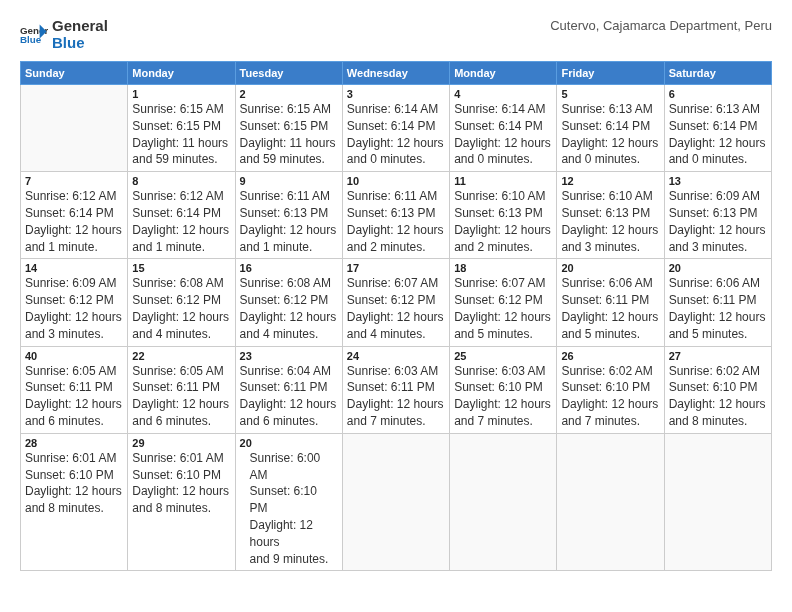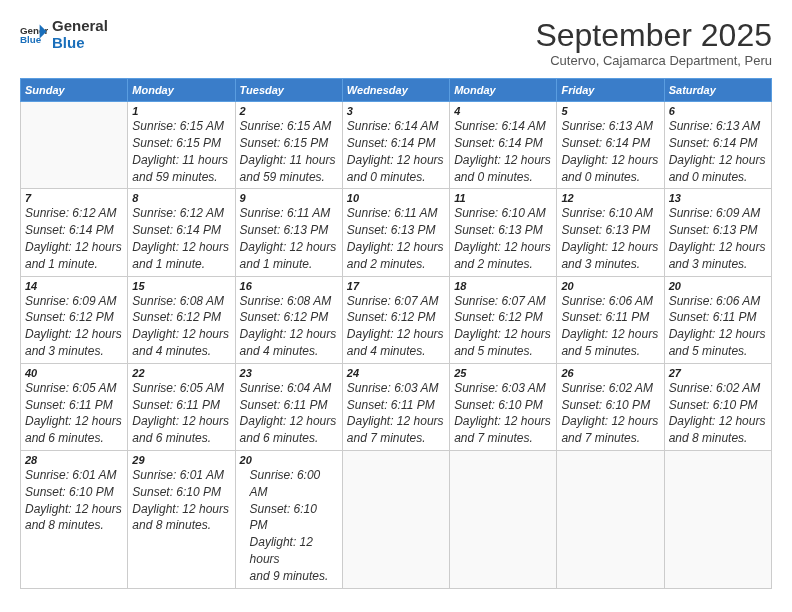--- a/index.html
+++ b/index.html
@@ -40,21 +40,20 @@
       line-height: 1.1;
     }
     .subtitle {
       font-size: 13px;
       color: #555;
     }
     table {
       width: 100%;
       border-collapse: collapse;
       font-size: 10px;
-      font-style: italic;
     }
     thead tr th {
       background: #3a7dc9;
       color: #fff;
       font-size: 11px;
       font-weight: bold;
       padding: 5px 4px;
       text-align: left;
       border: 1px solid #5a9de0;
     }
@@ -91,21 +90,20 @@
         <text x="0" y="18" font-size="14" font-weight="bold" fill="#333">General</text>
         <text x="0" y="32" font-size="14" font-weight="bold" fill="#1a6fbb">Blue</text>
         <polygon points="30,5 40,15 30,25" fill="#1a6fbb" transform="translate(-2,0)"></polygon>
       </svg>
       <div>
         <div style="font-size:15px;font-weight:bold;color:#333;line-height:1.1">General</div>
         <div style="font-size:15px;font-weight:bold;color:#1a6fbb;line-height:1.1">Blue</div>
       </div>
     </div>
     <div class="title-block">
-      <div class="month-title">September 2025</div>
       <div class="subtitle">Cutervo, Cajamarca Department, Peru</div>
     </div>
   </div>
 
   <table>
     <thead>
       <tr>
       <th>Sunday</th>
           <th>Monday</th>
           <th>Tuesday</th>

